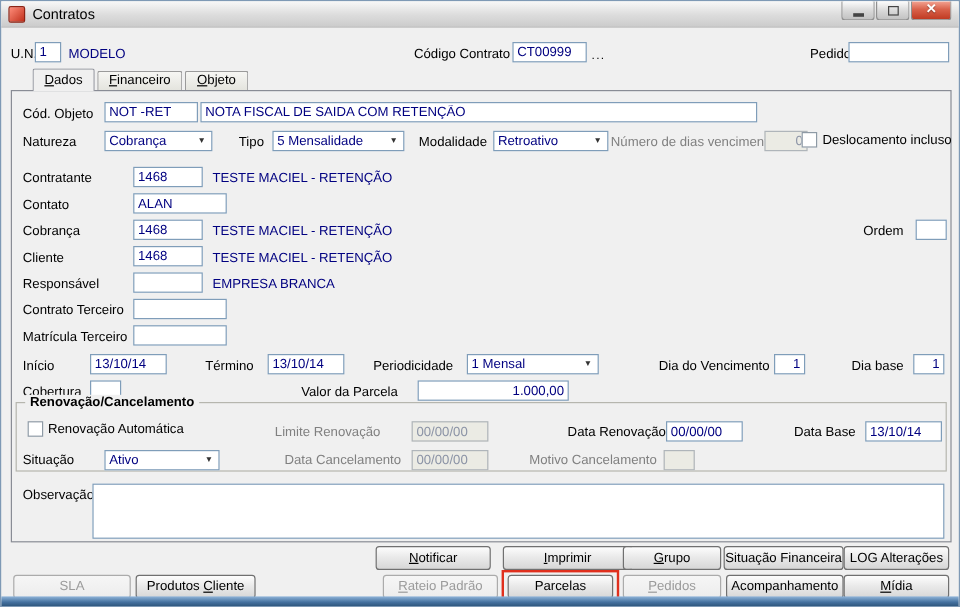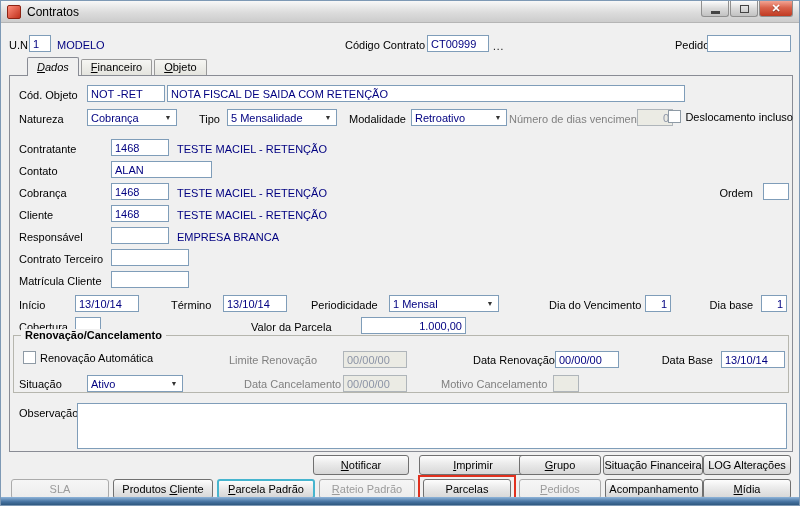--- a/index.html
+++ b/index.html
@@ -45,21 +45,21 @@
   .mini-btn { position:absolute; border:none; background:none; font:10px "Liberation Sans",sans-serif;
               letter-spacing:1px; color:#000; cursor:default; }
   
   .panel { position:absolute; left:8px; top:74px; width:784px; height:377px;
            border:1px solid #898C95; background:#F0F0F0; }
   .tabbar { position:absolute; left:26px; top:56px; height:19px; display:flex; align-items:flex-end; }
   .tab { height:16px; margin-bottom:1px; margin-right:2px; padding:1px 9px 0;
          border:1px solid #9A9A9A; border-bottom:none; border-radius:2px 2px 0 0;
          background:linear-gradient(#F6F6F3,#E4E4DE); cursor:default; }
   .tab.active { height:19px; margin-bottom:0; padding-top:3px; background:#F0F0F0;
-                border-color:#898C95; position:relative; z-index:3;font-style:italic; }
+                border-color:#898C95; position:relative; z-index:3; }
   
   .btn { position:absolute; height:20px; border:1px solid #707070; border-radius:3px;
          background:linear-gradient(#FDFDFD,#EAEAEA 45%,#D7D7D7); text-align:center;
          line-height:18px; font:11px "Liberation Sans",sans-serif; color:#000; cursor:default;
          padding:0; white-space:nowrap; }
   .btn.dis { color:#9B9B9B; border-color:#ABABAB; background:linear-gradient(#F6F6F6,#ECECEC); }
   .btn.focus { border:2px solid #46B5CF; line-height:16px; }
   .redbox { position:absolute; border:2px solid #E0301E; background:transparent; }
   .bottom-strip { position:absolute; left:0; right:0; bottom:0; height:8px;
                   background:linear-gradient(#8FB4D9,#44719F 60%,#2F587F); }
@@ -96,21 +96,21 @@
 
   <div class="panel"></div>
   <div class="tabbar">
     <div class="tab active"><u>D</u>ados</div>
     <div class="tab"><u>F</u>inanceiro</div>
     <div class="tab"><u>O</u>bjeto</div>
   </div>
 
   <span class="lbl" style="left:18px;top:88px">Cód. Objeto</span>
   <input class="tb" style="left: 86px; top: 84px; width: 78px;" value="NOT -RET">
-  <input class="tb" style="left: 166px; top: 84px; width: 518px;" value="NOTA FISCAL DE SAIDA COM RETENÇÃO">
+  <input class="tb" style="left: 166px; top: 84px; width: 464px;" value="NOTA FISCAL DE SAIDA COM RETENÇÃO">
 
   <span class="lbl" style="left:18px;top:112px">Natureza</span>
   <div class="combo" style="left:86px;top:108px;width:90px">
     <span>Cobrança</span>
     <span class="arr">▼</span>
   </div>
   <span class="lbl" style="left:198px;top:112px">Tipo</span>
   <div class="combo" style="left:226px;top:108px;width:110px">
     <span>5 Mensalidade</span>
     <span class="arr">▼</span>
@@ -125,97 +125,96 @@
   <div class="hgroup" style="right:6px;top:109px">
     <span class="chk2"></span>
     <span>Deslocamento incluso</span>
   </div>
 
   <span class="lbl" style="left:18px;top:142px">Contratante</span>
   <input class="tb" style="left: 110px; top: 138px; width: 58px;" value="1468">
   <span class="ro" style="left:176px;top:142px">TESTE MACIEL - RETENÇÃO</span>
 
   <span class="lbl" style="left:18px;top:164px">Contato</span>
-  <input class="tb" style="left: 110px; top: 160px; width: 101px;" value="ALAN">
+  <input class="tb" style="left: 110px; top: 160px; width: 78px;" value="ALAN">
 
   <span class="lbl" style="left:18px;top:186px">Cobrança</span>
   <input class="tb" style="left: 110px; top: 182px; width: 58px;" value="1468">
   <span class="ro" style="left:176px;top:186px">TESTE MACIEL - RETENÇÃO</span>
   <span class="lbl" style="right:46px;top:186px">Ordem</span>
   <input class="tb" style="right: 10px; top: 182px; width: 26px;" value="">
 
   <span class="lbl" style="left:18px;top:208px">Cliente</span>
   <input class="tb" style="left: 110px; top: 204px; width: 58px;" value="1468">
   <span class="ro" style="left:176px;top:208px">TESTE MACIEL - RETENÇÃO</span>
 
   <span class="lbl" style="left:18px;top:230px">Responsável</span>
   <input class="tb" style="left: 110px; top: 226px; width: 58px;" value="">
   <span class="ro" style="left:176px;top:230px">EMPRESA BRANCA</span>
 
   <span class="lbl" style="left:18px;top:252px">Contrato Terceiro</span>
   <input class="tb" style="left: 110px; top: 248px; width: 78px;" value="">
 
-  <span class="lbl" style="left:18px;top:274px">Matrícula Cliente</span>
+  <span class="lbl" style="left:18px;top:274px">Matrícula Terceiro</span>
   <input class="tb" style="left: 110px; top: 270px; width: 78px;" value="">
 
   <span class="lbl" style="left:18px;top:298px">Início</span>
   <input class="tb" style="left: 74px; top: 294px; width: 64px;" value="13/10/14">
   <span class="lbl" style="left:170px;top:298px">Término</span>
   <input class="tb" style="left: 222px; top: 294px; width: 64px;" value="13/10/14">
   <span class="lbl" style="left:310px;top:298px">Periodicidade</span>
   <div class="combo" style="left:388px;top:294px;width:110px">
     <span>1 Mensal</span>
     <span class="arr">▼</span>
   </div>
   <span class="lbl" style="left:548px;top:298px">Dia do Vencimento</span>
   <input class="tb right" style="left: 644px; top: 294px; width: 26px;" value="1">
   <span class="lbl" style="right:46px;top:298px">Dia base</span>
   <input class="tb right" style="right: 12px; top: 294px; width: 26px;" value="1">
 
   <span class="lbl" style="left:18px;top:320px">Cobertura</span>
   <input class="tb" style="left: 74px; top: 316px; width: 26px;" value="">
   <span class="lbl" style="left:250px;top:320px">Valor da Parcela</span>
-  <input class="tb right" style="left: 360px; top: 316px; width: 105px;" value="1.000,00">
+  <input class="tb right" style="left: 347px; top: 316px; width: 126px;" value="1.000,00">
 
   <div class="grp" style="left:12px;top:334px;width:776px;height:58px"></div>
   <span class="grp-title" style="left:20px;top:328px">Renovação/Cancelamento</span>
 
   <div class="hgroup" style="left:22px;top:350px">
     <span class="chk2"></span>
     <span>Renovação Automática</span>
   </div>
   <span class="lbl gray" style="left:228px;top:353px">Limite Renovação</span>
   <input class="tb dis" style="left: 342px; top: 350px; width: 64px;" value="00/00/00">
   <span class="lbl" style="left:472px;top:353px">Data Renovação</span>
   <input class="tb" style="left: 554px; top: 350px; width: 64px;" value="00/00/00">
   <span class="lbl" style="right:86px;top:353px">Data Base</span>
   <input class="tb" style="right: 14px; top: 350px; width: 64px;" value="13/10/14">
 
   <span class="lbl" style="left:18px;top:377px">Situação</span>
   <div class="combo" style="left:86px;top:374px;width:96px">
     <span>Ativo</span>
     <span class="arr">▼</span>
   </div>
-  <span class="lbl gray" style="left:243px;top:377px">Data Cancelamento</span>
+  <span class="lbl gray" style="left:236px;top:377px">Data Cancelamento</span>
   <input class="tb dis" style="left: 342px; top: 374px; width: 64px;" value="00/00/00">
   <span class="lbl gray" style="left:440px;top:377px">Motivo Cancelamento</span>
   <input class="tb dis" style="left: 552px; top: 374px; width: 26px;" value="">
 
   <span class="lbl" style="left:18px;top:406px">Observação</span>
   <textarea class="ta" style="left: 76px; top: 402px; width: 710px; height: 46px;"></textarea>
 
   <button class="btn" style="left:312px;top:454px;width:96px"><u>N</u>otificar</button>
   <button class="btn" style="left:418px;top:454px;width:108px"><u>I</u>mprimir</button>
   <button class="btn" style="left:518px;top:454px;width:82px"><u>G</u>rupo</button>
   <button class="btn" style="left:602px;top:454px;width:100px">Situação Financeira</button>
   <button class="btn" style="right:8px;top:454px;width:88px">LOG Alterações</button>
 
   <button class="btn dis" style="left:10px;top:478px;width:98px">SLA</button>
   <button class="btn" style="left:112px;top:478px;width:100px">Produtos <u>C</u>liente</button>
-  <button class="btn focus" style="left:216px;top:478px;width:98px"><u>P</u>arcela Padrão</button>
   <button class="btn dis" style="left:318px;top:478px;width:96px"><u>R</u>ateio Padrão</button>
   <button class="btn dis" style="left:518px;top:478px;width:82px"><u>P</u>edidos</button>
   <button class="btn" style="left:422px;top:478px;width:88px">Parcelas</button>
   <button class="btn" style="left:604px;top:478px;width:98px">Acompanhamento</button>
   <button class="btn" style="right:8px;top:478px;width:88px"><u>M</u>ídia</button>
 
   <div class="redbox" style="left:417px;top:474px;width:98px;height:28px"></div>
 
   <div class="bottom-strip"></div>
 </div>

